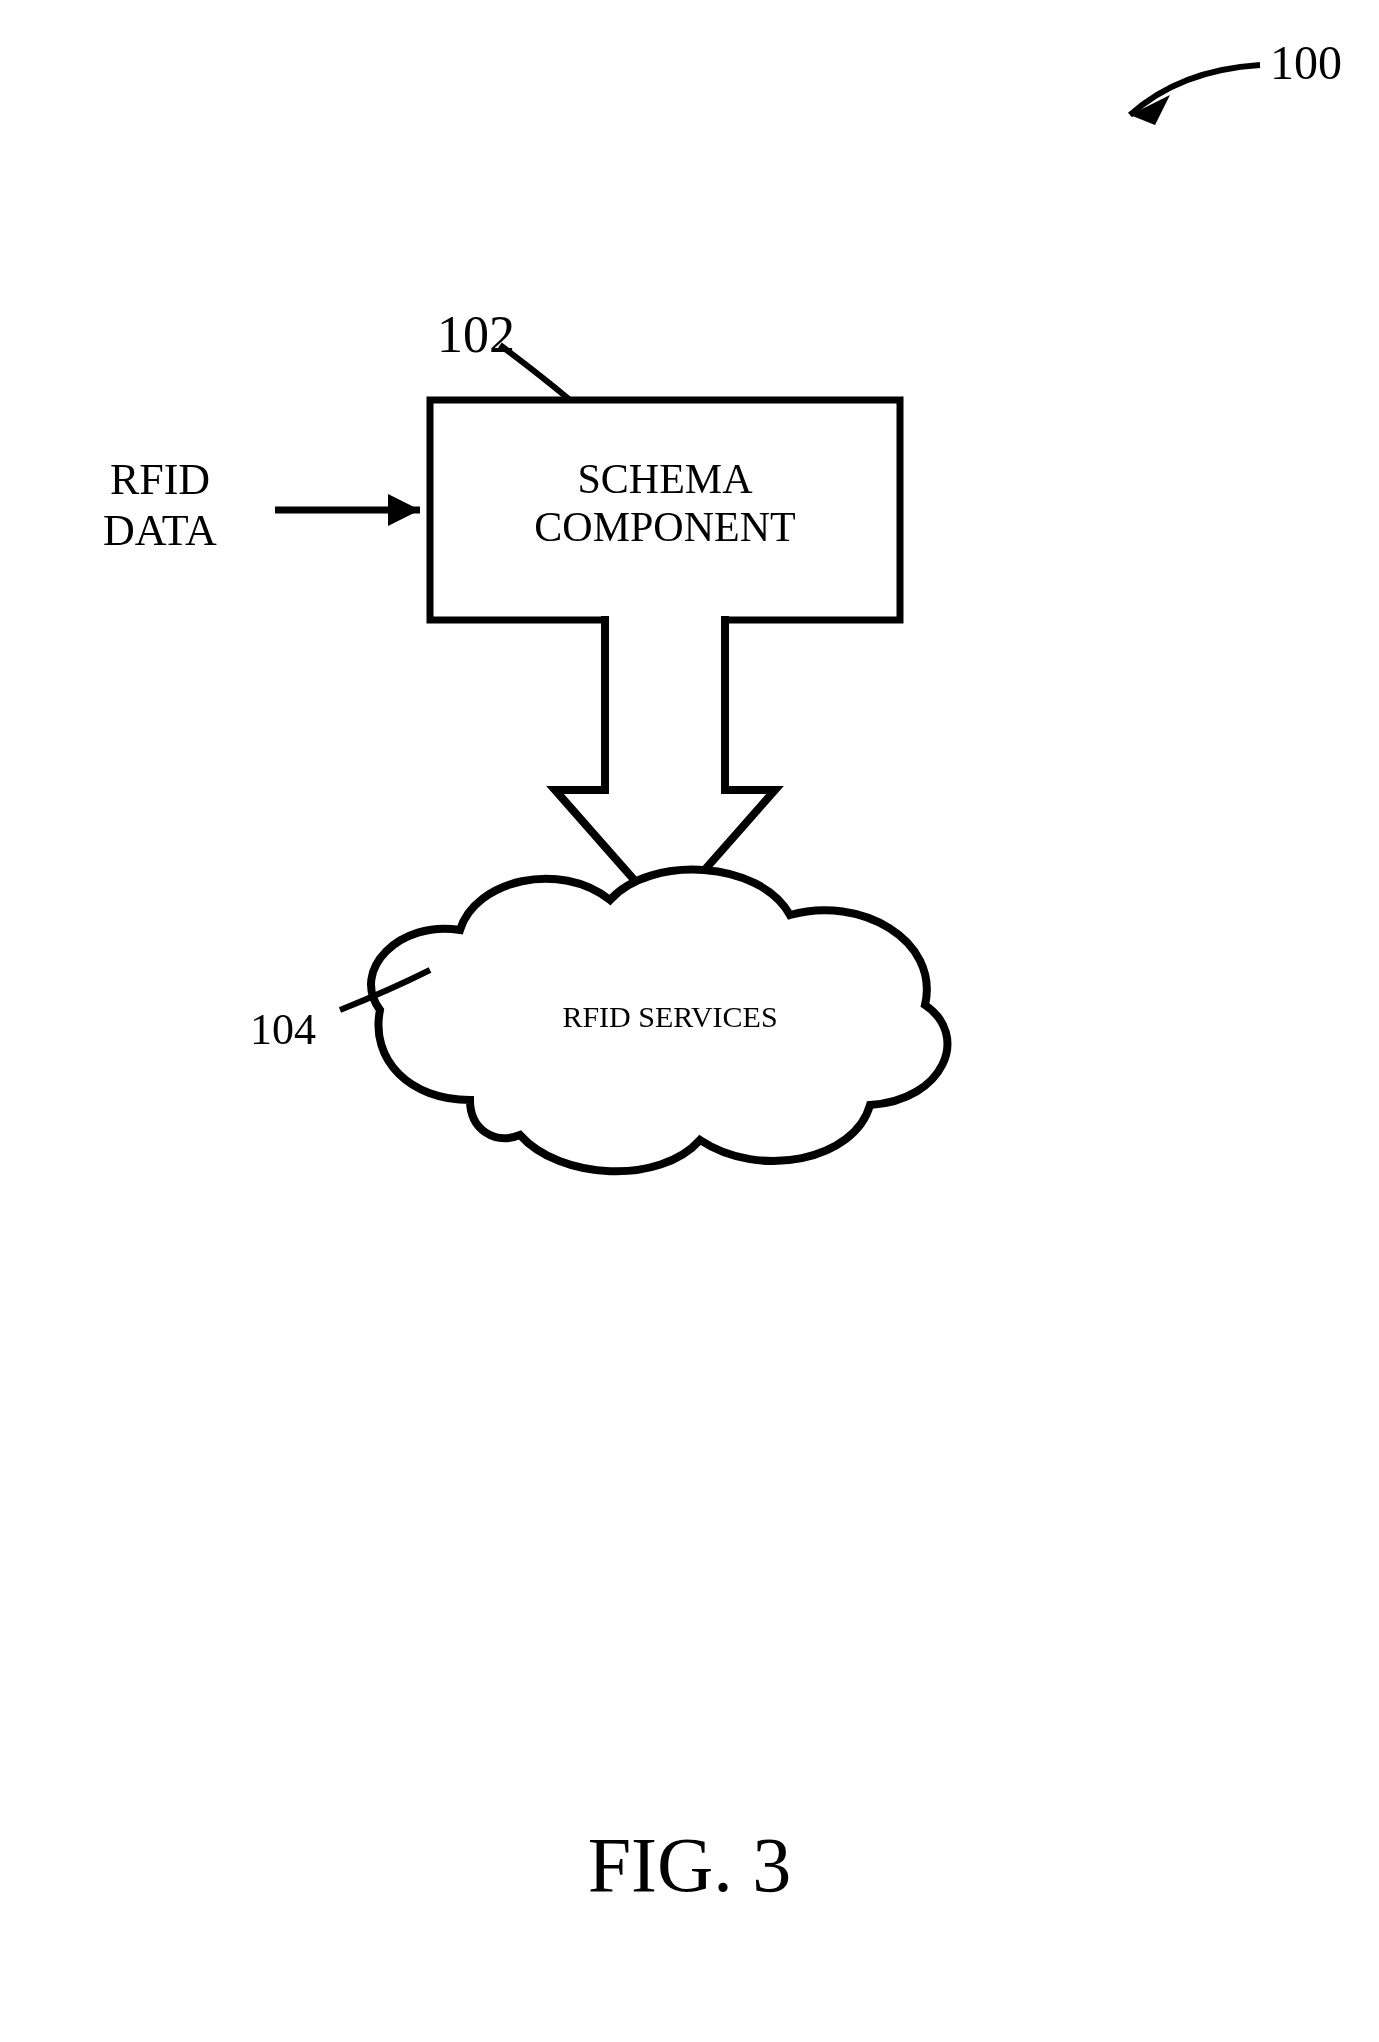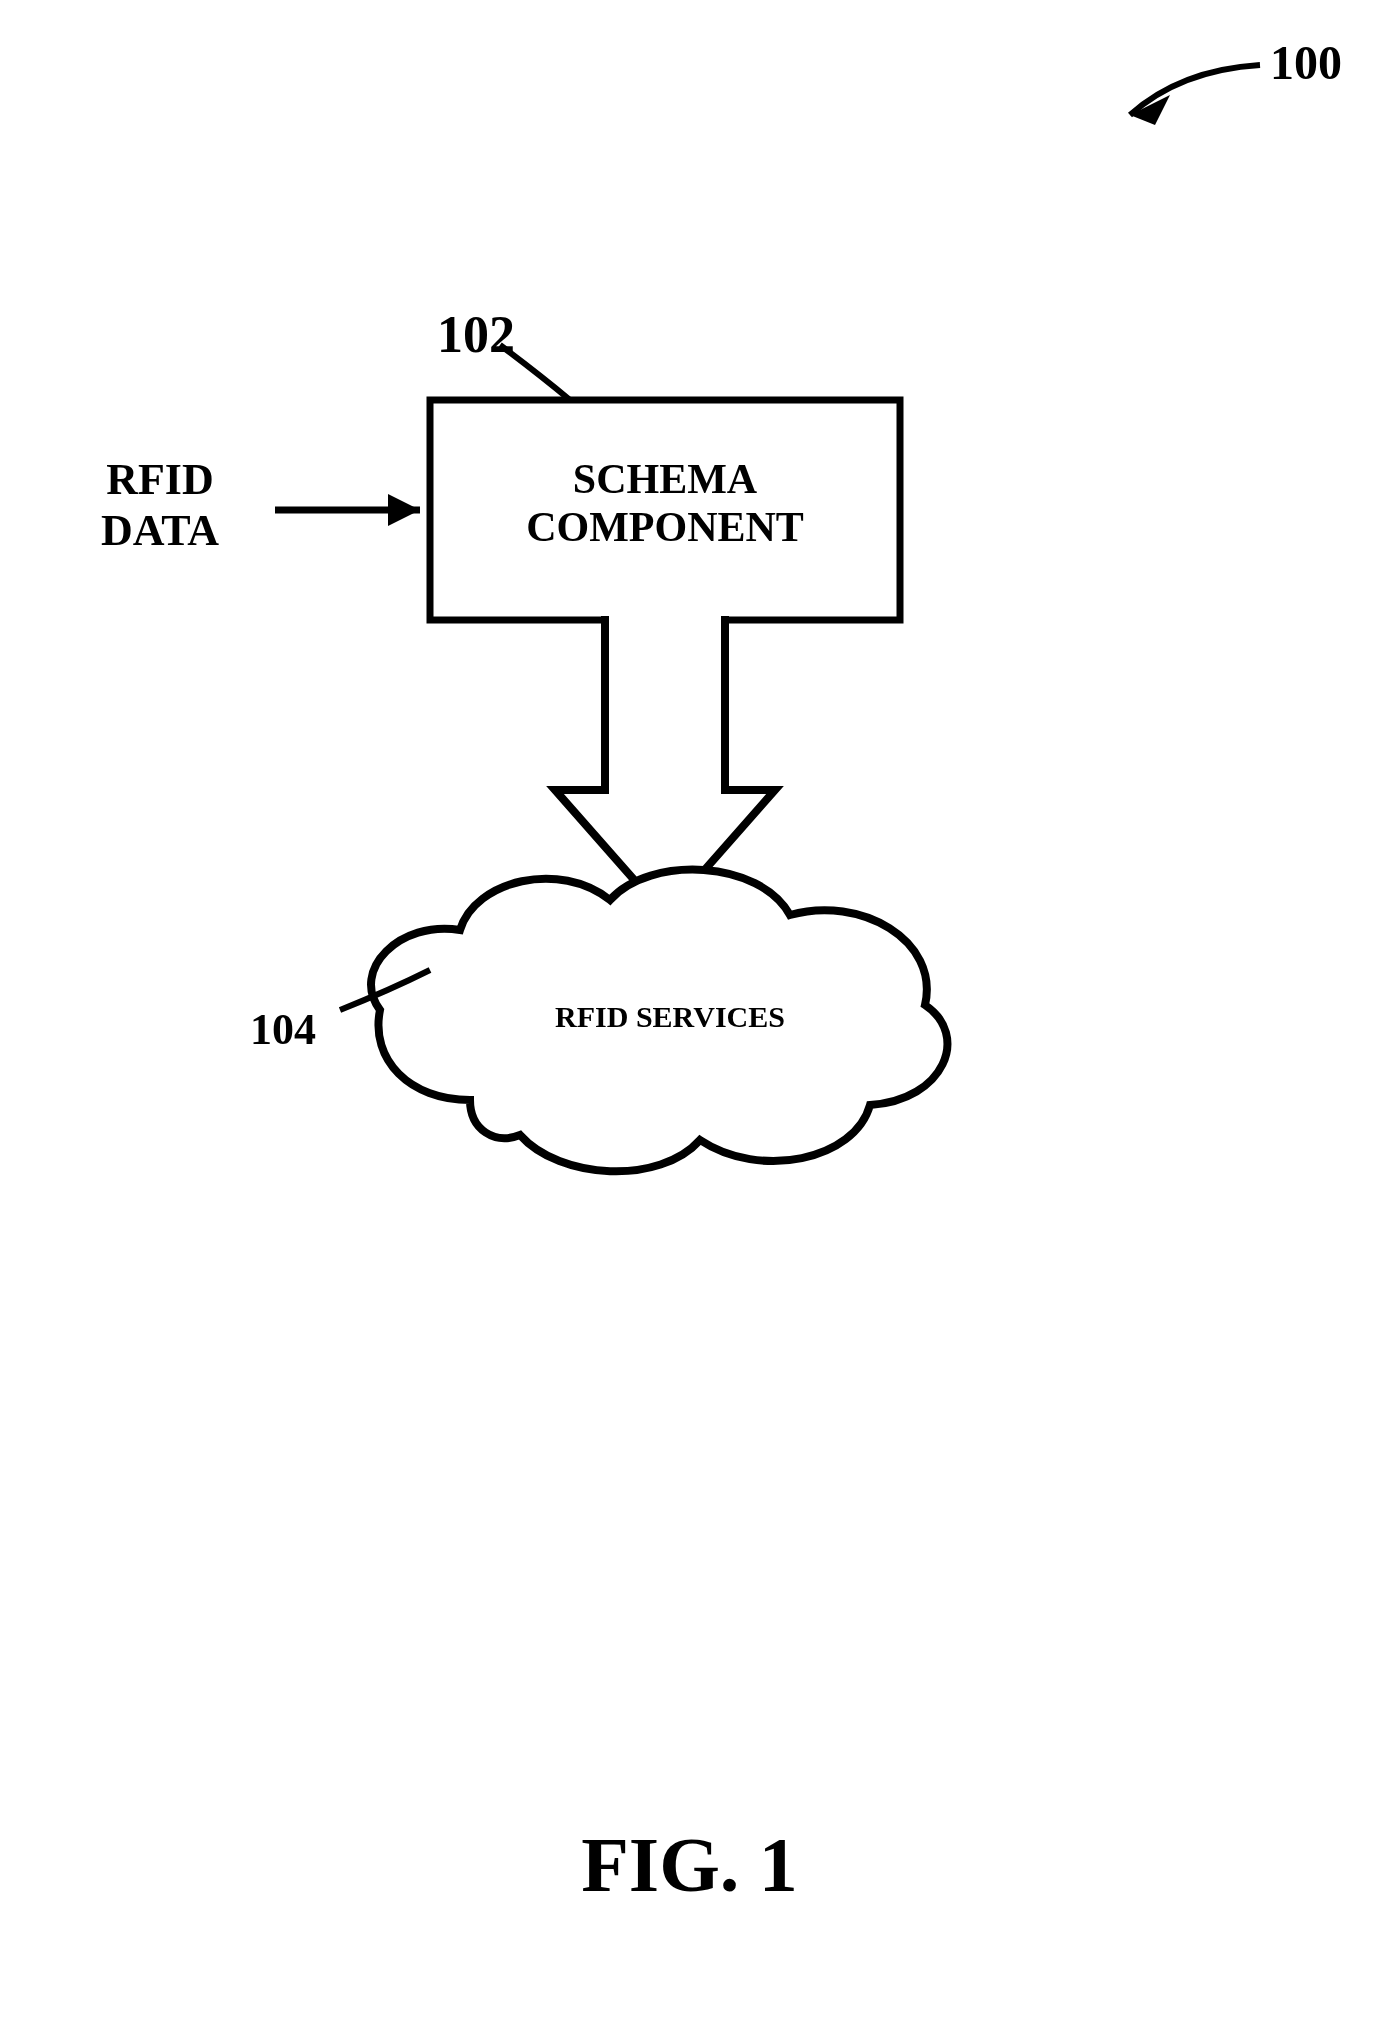--- a/index.html
+++ b/index.html
@@ -10,21 +10,21 @@
     color: #000;
   }
   .page {
     position: relative;
     width: 1379px;
     height: 2042px;
     background: #fff;
   }
   .label {
     position: absolute;
-    font-weight: bold;
+    font-weight: normal;
     text-align: center;
     line-height: 1.15;
     font-family: "Times New Roman", Times, serif;
   }
   svg {
     position: absolute;
     left: 0;
     top: 0;
     overflow: visible;
   }
@@ -86,15 +86,15 @@
 
   <div class="label" style="left:55px; top:455px; font-size:44px; text-align:center; width:210px;">
     <span>RFID</span><br>
     <span>DATA</span>
   </div>
 
   <div class="label" style="left:250px; top:980px; font-size:44px;margin-top:25px;">104</div>
 
   <div class="label" style="left:455px; top:1000px; width:430px; font-size:30px;">RFID SERVICES</div>
 
-  <div class="label" style="left:0; width:1379px; top:1820px; font-size:78px; text-align:center;">FIG. 1</div>
+  <div class="label" style="left:0; width:1379px; top:1820px; font-size:78px; text-align:center;">FIG. 3</div>
 
 </div>
 
 </body></html>

